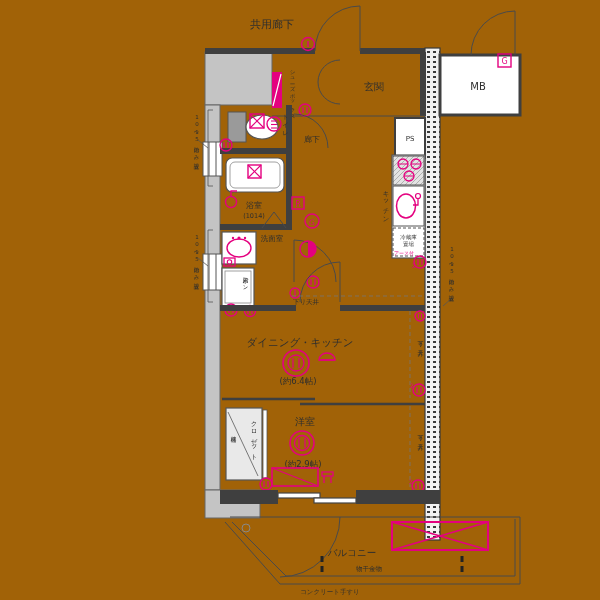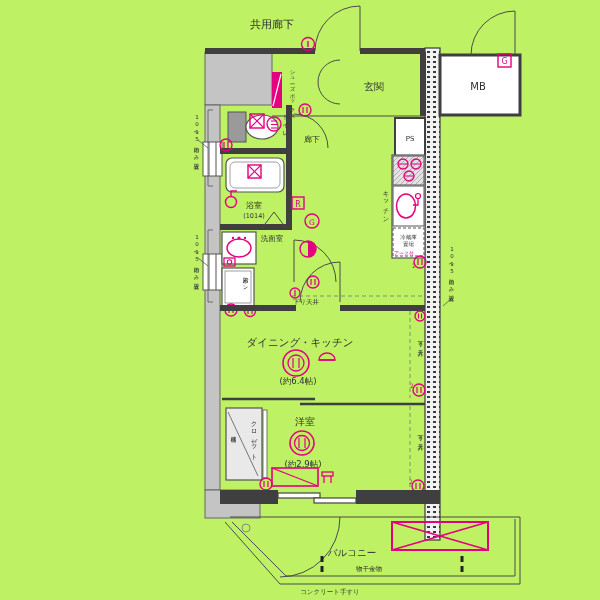--- a/index.html
+++ b/index.html
@@ -1,16 +1,16 @@
 <!DOCTYPE html>
 <html><head>
 <meta charset="utf-8">
 <style>
   html,body{margin:0;padding:0;background:#ffffff;}
-  .stage{width:600px;height:600px;position:relative;background:#bef264;overflow:hidden;
+  .stage{width:600px;height:600px;position:relative;background:#a16207;overflow:hidden;
          font-family:"DejaVu Sans","Liberation Sans",sans-serif;}
   svg text{font-family:"DejaVu Sans","Liberation Sans",sans-serif;fill:#333;}
   .vt{writing-mode:vertical-rl;text-orientation:upright;letter-spacing:1px;}
   .lbl{fill:#2e2e2e;}
   .tiny{fill:#2e2e2e;}
   .mg{stroke:#E4007F;fill:none;}
   .mgt{fill:#E4007F;}
   .thin{stroke:#4a4a4a;fill:none;stroke-width:1;}
 </style>
 </head>

